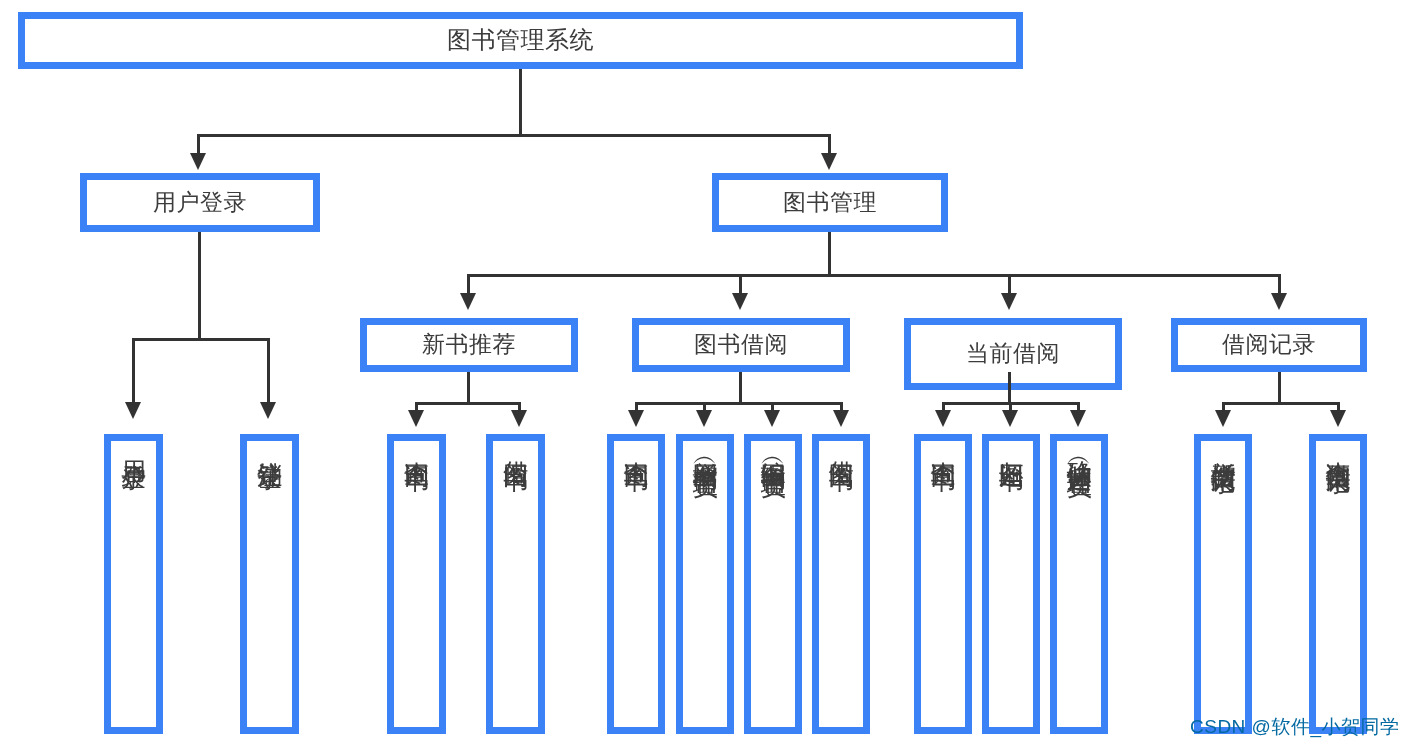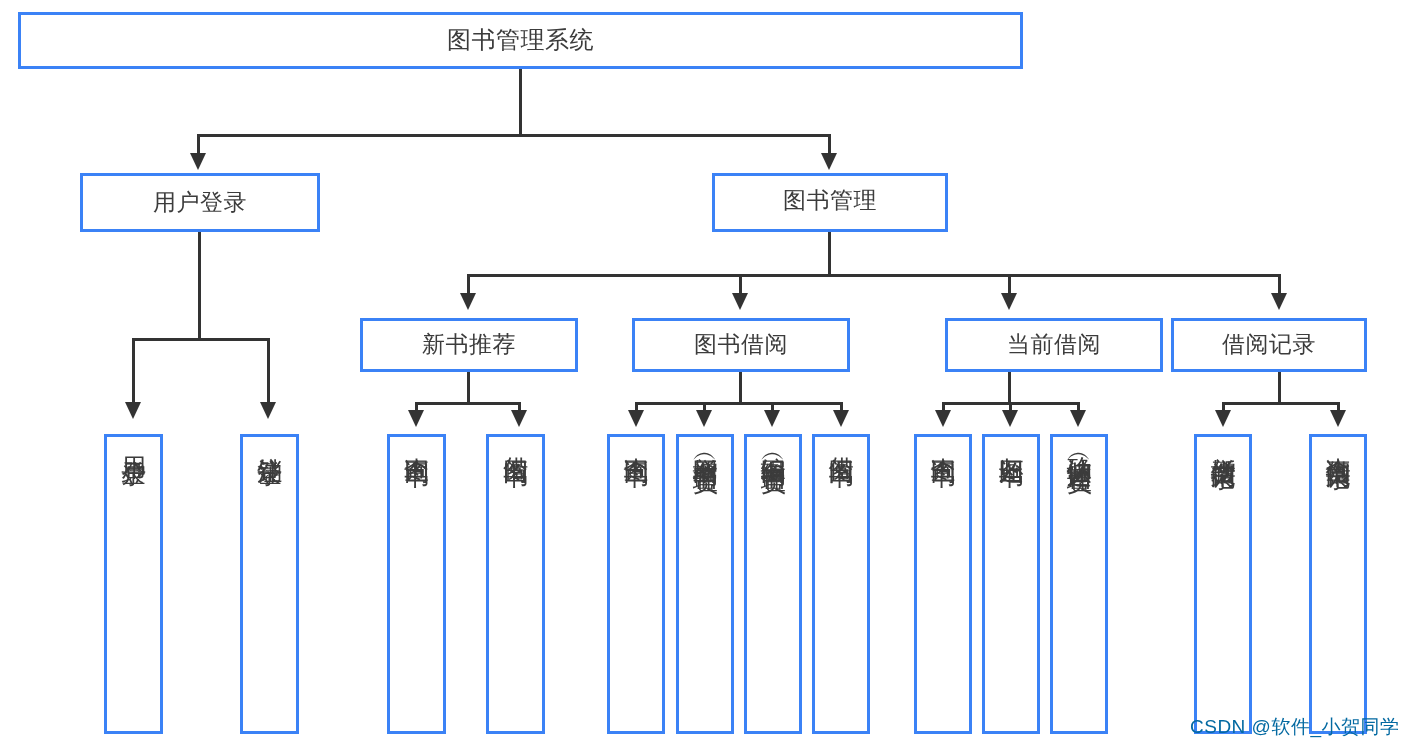--- a/index.html
+++ b/index.html
@@ -16,21 +16,21 @@
     width: 1405px;
     height: 747px;
     background: #ffffff;
     overflow: hidden;
   }
   
   .node {
     position: absolute;
     box-sizing: border-box;
     background: #ffffff;
-    border: 3px solid #3b82f6;
+    border: 7px solid #3b82f6;
     display: flex;
     align-items: center;
     justify-content: center;
     color: #3c3c3c;
   }
   .node.h {
     font-size: 23px;
     letter-spacing: 0.5px;
     line-height: 1.1;
   }
@@ -93,21 +93,21 @@
   <div class="ln horz" style="left:197px; top:134px; width:633px; height:3px;"></div>
 
   <div class="ln vert" style="left:197px; top:134px; width:3px; height:21px;"></div>
   <div class="arrow" style="left:190px; top:153px;"></div>
   <div class="ln vert" style="left:828px; top:134px; width:3px; height:21px;"></div>
   <div class="arrow" style="left:821px; top:153px;"></div>
 
   <div class="node h" style="left:80px; top:173px; width:240px; height:59px;">
     <span>用户登录</span>
   </div>
-  <div class="node h" style="left:712px; top:173px; width:236px; height:59px;font-family:Liberation Mono, monospace;">
+  <div class="node h" style="left:712px; top:173px; width:236px; height:59px;">
     <span>图书管理</span>
   </div>
 
   <div class="ln vert" style="left:198px; top:232px; width:3px; height:108px;"></div>
   <div class="ln horz" style="left:132px; top:338px; width:138px; height:3px;"></div>
   <div class="ln vert" style="left:132px; top:338px; width:3px; height:66px;"></div>
   <div class="arrow" style="left:125px; top:402px;"></div>
   <div class="ln vert" style="left:267px; top:338px; width:3px; height:66px;"></div>
   <div class="arrow" style="left:260px; top:402px;"></div>
 
@@ -129,21 +129,21 @@
   <div class="arrow" style="left:1001px; top:293px;"></div>
   <div class="ln vert" style="left:1278px; top:274px; width:3px; height:21px;"></div>
   <div class="arrow" style="left:1271px; top:293px;"></div>
 
   <div class="node h" style="left:360px; top:318px; width:218px; height:54px;">
     <span>新书推荐</span>
   </div>
   <div class="node h" style="left:632px; top:318px; width:218px; height:54px;">
     <span>图书借阅</span>
   </div>
-  <div class="node h" style="left:945px; top:318px; width:218px; height:54px;">
+  <div class="node h" style="left:904px; top:318px; width:218px; height:72px;">
     <span>当前借阅</span>
   </div>
   <div class="node h" style="left:1171px; top:318px; width:196px; height:54px;">
     <span>借阅记录</span>
   </div>
 
   <div class="ln vert" style="left:467px; top:372px; width:3px; height:32px;"></div>
   <div class="ln horz" style="left:415px; top:402px; width:106px; height:3px;"></div>
   <div class="ln vert" style="left:415px; top:402px; width:3px; height:10px;"></div>
   <div class="arrow" style="left:408px; top:410px;"></div>

